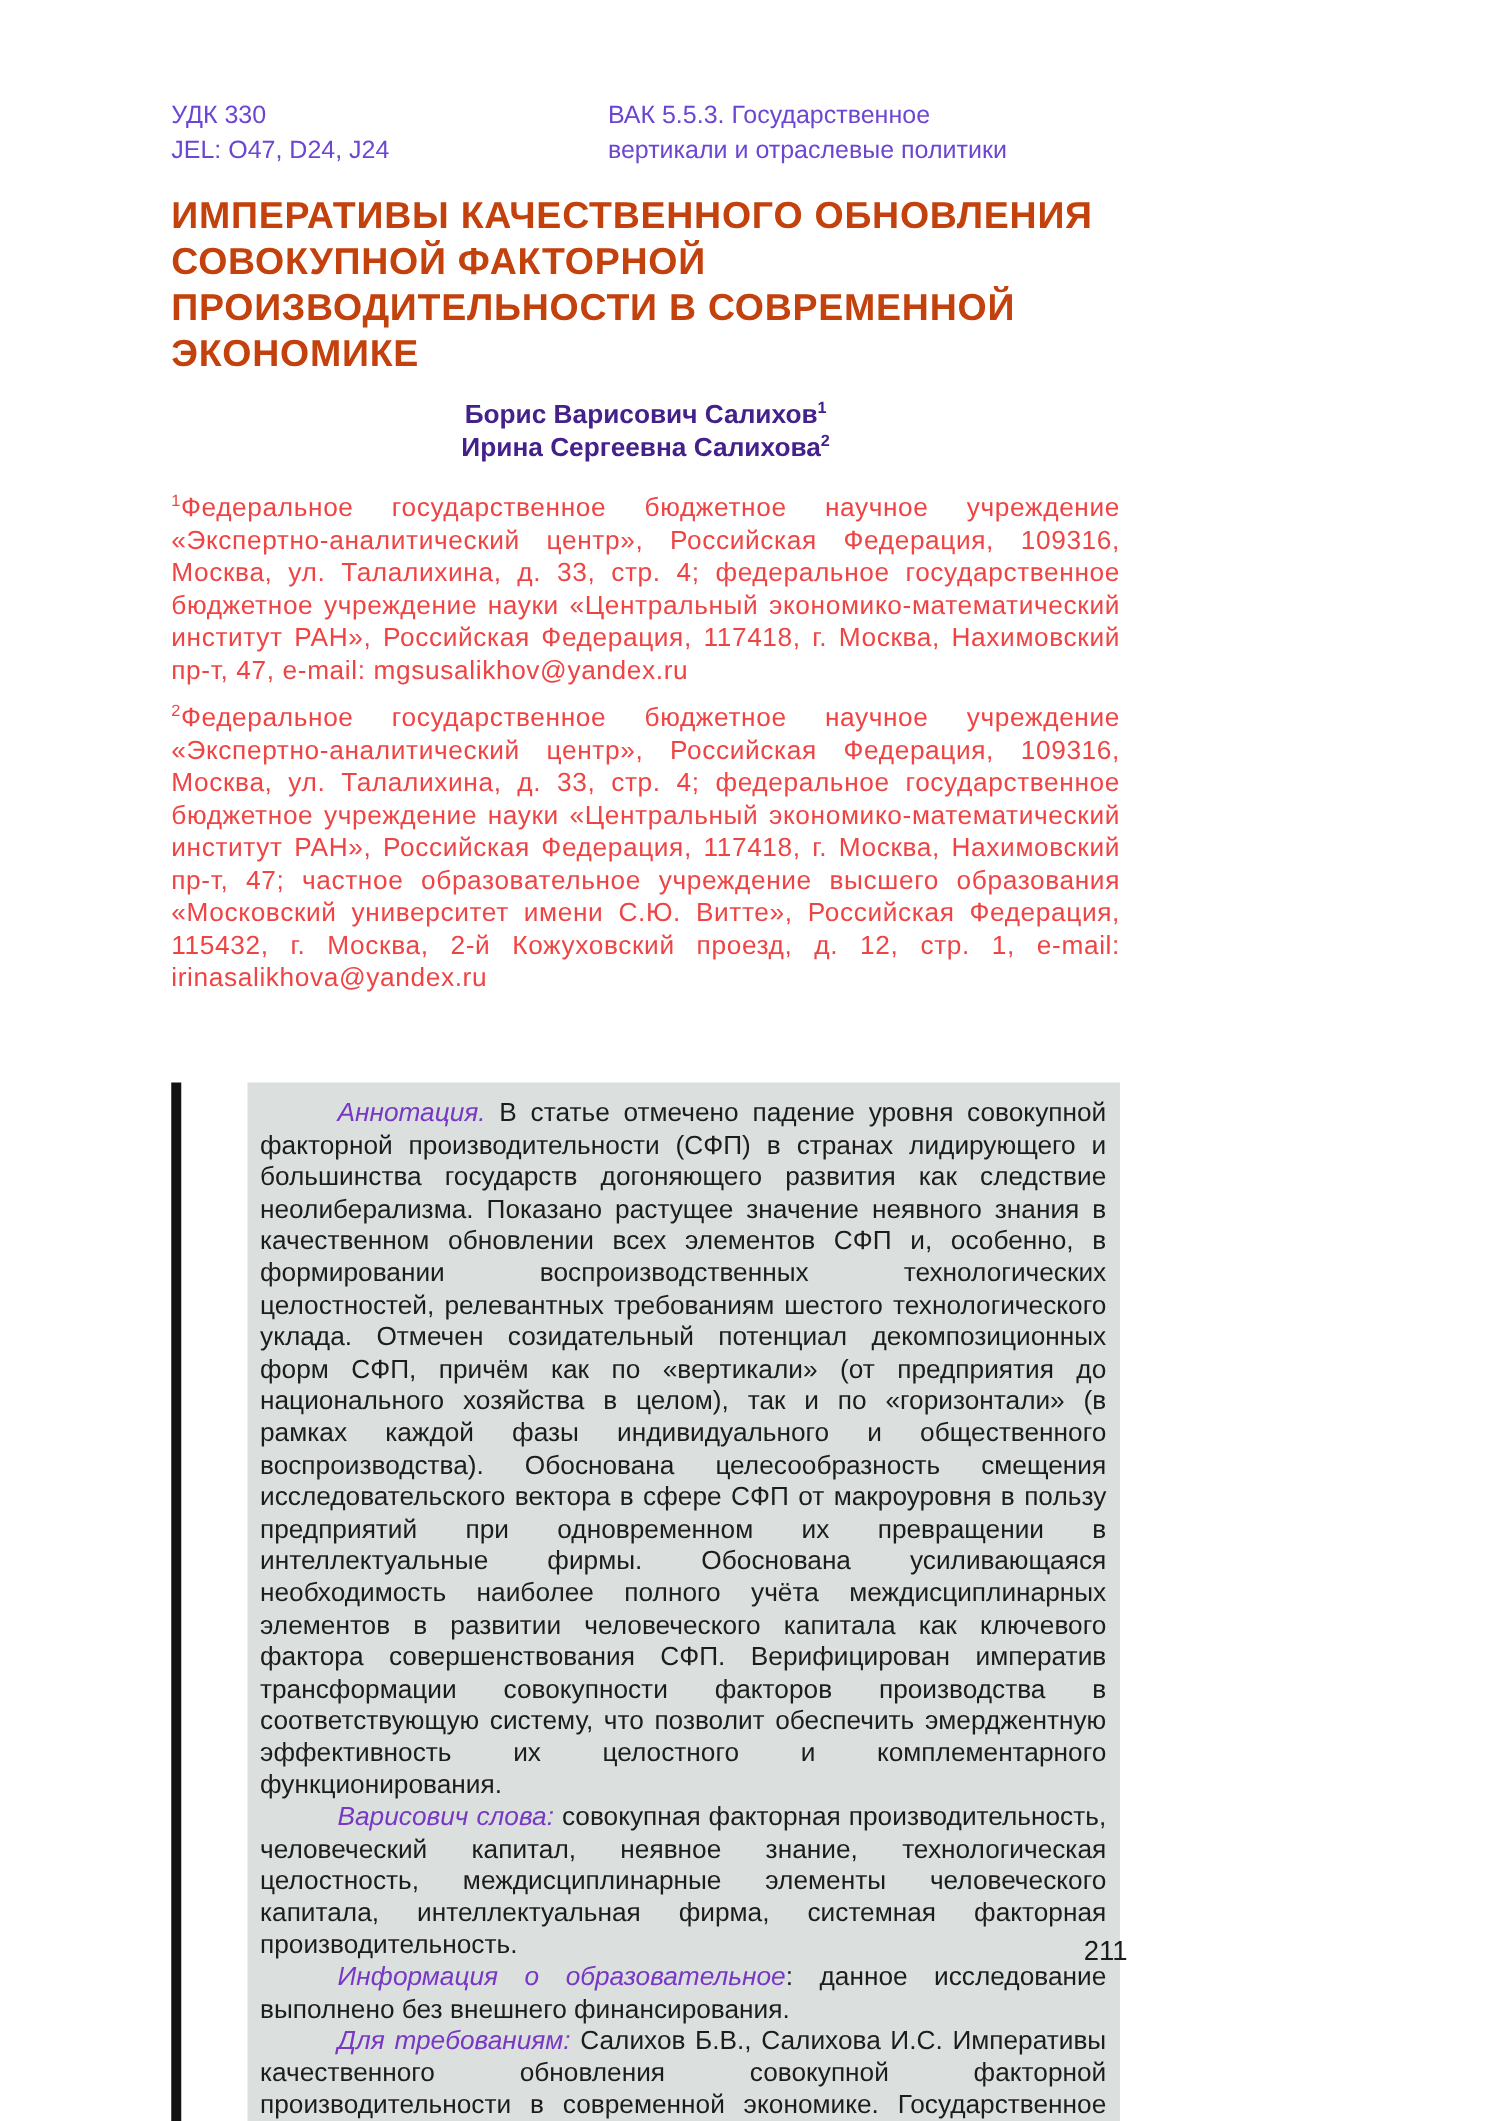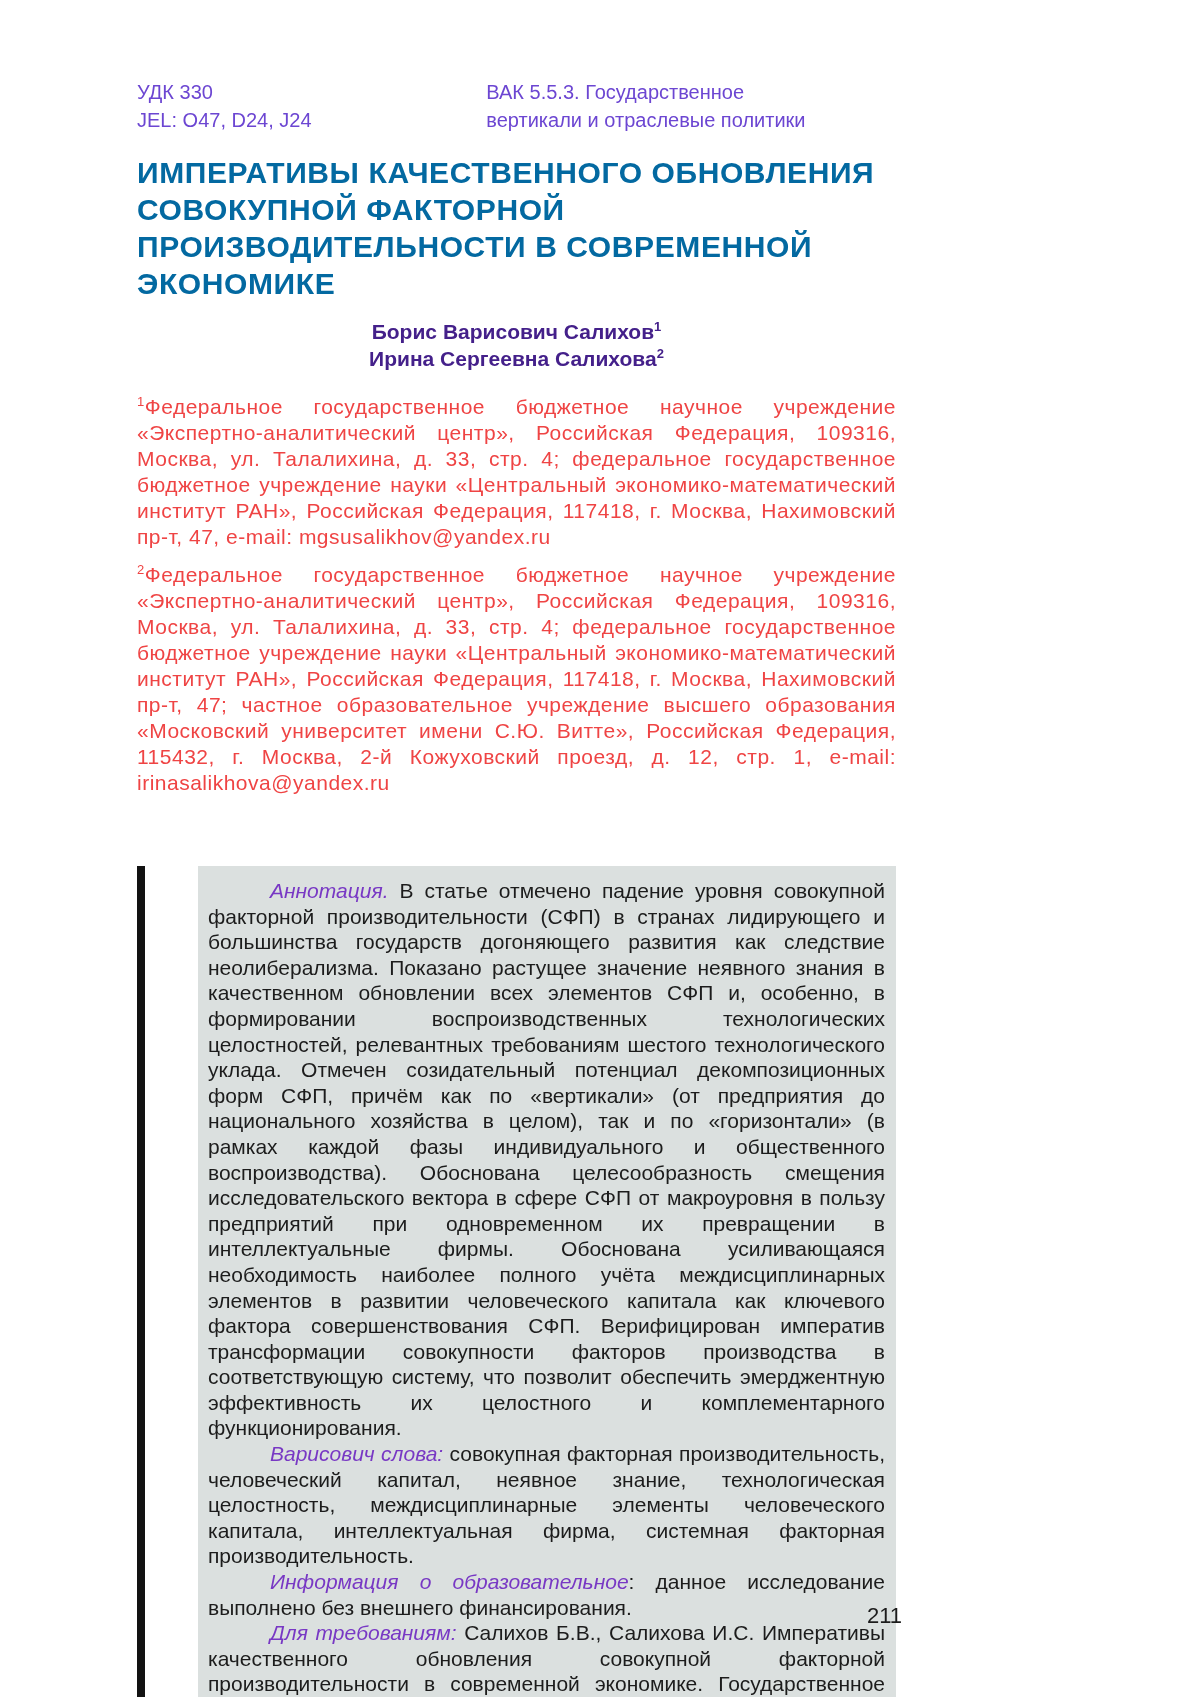--- a/index.html
+++ b/index.html
@@ -22,21 +22,21 @@
     color: #6c46d2;
     font-size: 20px;
     line-height: 28px;
   }
   .meta-left { width: 440px; }
   .meta-right { width: 516px; }
 
   
   .title {
     margin: 20px 0 0 0;
-    color: #0369a1;
+    color: #c2410c;
     font-weight: bold;
     font-size: 30px;
     line-height: 37px;
     letter-spacing: 0.6px;
   }
 
   
   .authors {
     margin-top: 16px;
     color: #44208a;
@@ -84,21 +84,21 @@
   }
   .abstract-box p { margin: 0; text-indent: 62px; }
   .label {
     color: #7838c4;
     font-style: italic;
   }
 
   
   .page-number {
     position: absolute;
-    top: 1603px;
+    top: 1548px;
     right: 70px;
     font-size: 22px;
     color: #1c1c1c;
   }
 </style>
 </head>
 <body>
 
 <div class="page">
 

